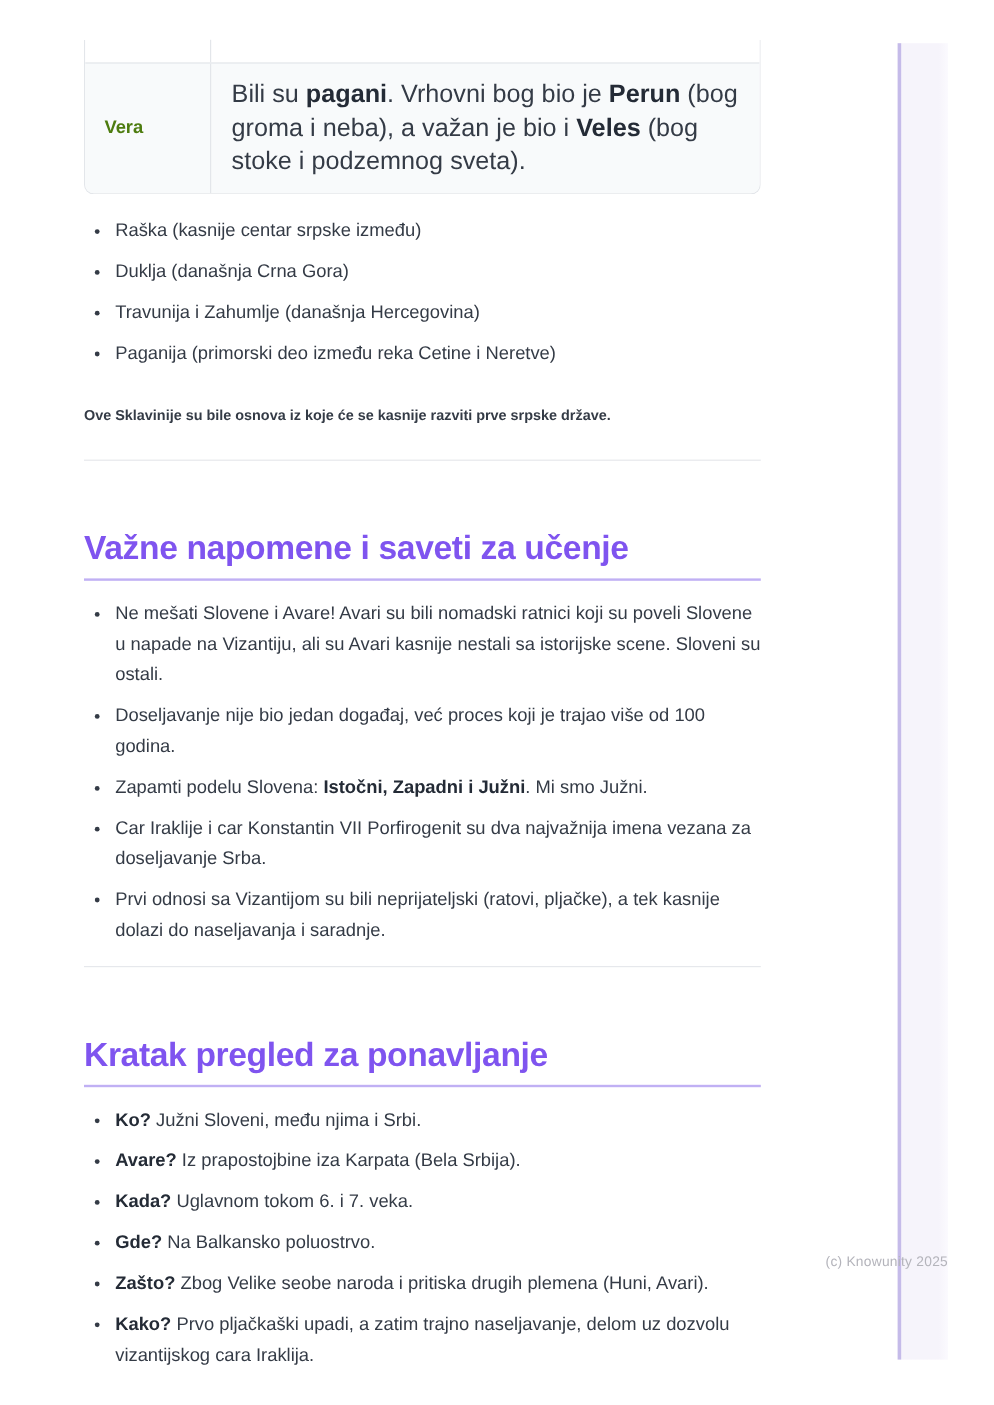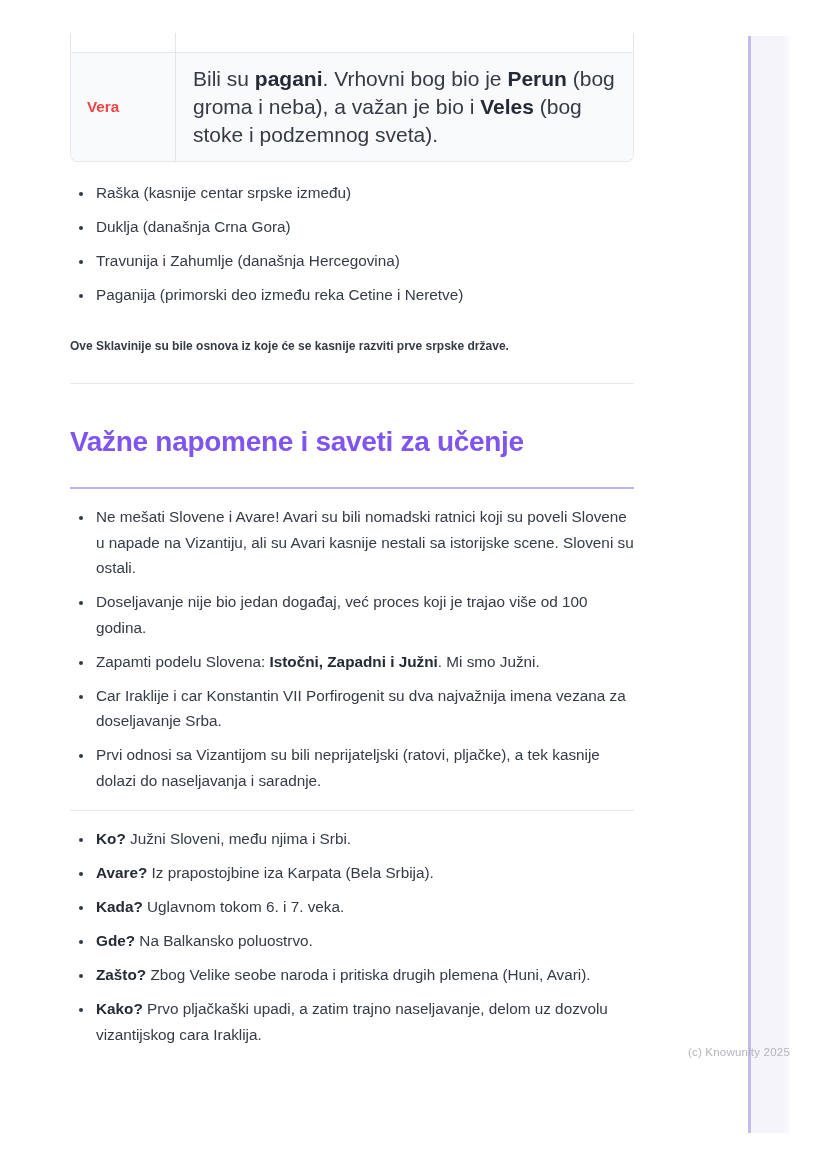--- a/index.html
+++ b/index.html
@@ -28,21 +28,21 @@
   .t-row { display: flex; }
   .t-row.partial { height: 19px; background: #ffffff; }
   .t-row.main { background: #f8fafb; border-top: 1px solid #e3e6ea; }
   .t-cell-label {
     width: 105px;
     border-right: 1px solid #e3e6ea;
     display: flex; align-items: center;
     padding-left: 16px;
     font-weight: 700;
     font-size: 15.3px;
-    color: #ef4444;
+    color: #4d7c0f;
   }
   .t-cell-content {
     flex: 1;
     padding: 12px 18px 12px 17px;
     font-size: 21px;
     line-height: 28px;
     color: #343b46;
   }
   
   .intro-heading {
@@ -71,27 +71,27 @@
     line-height: 25.5px;
     font-weight: bold;
   }
   hr.rule {
     border: none;
     border-top: 1px solid #e6e8ec;
     margin-top: 24px;
   }
   hr.rule.r2 { margin-top: 17px; }
   h2.section-heading {
-    margin-top: 41px;
+    margin-top: 56px;
     font-size: 28px;
     font-weight: 700;
     letter-spacing: -0.3px;
     line-height: 34px;
     color: #7f54ef;
-    padding-bottom: 28px;
+    padding-bottom: 8px;
     border-bottom: 2px solid #c0b0f4;
   }
   ul.bullets.after-heading { margin-top: 15px; }
   b { font-weight: 700; color: #242b36; }
   
   .edge-strip {
     position: absolute;
     left: 748px; top: 36px;
     width: 42px; height: 1097px;
     background: linear-gradient(to right, #f6f4fb 80%, #fbfafe);
@@ -139,20 +139,21 @@
   <ul class="bullets after-heading">
     <li>Ne mešati Slovene i Avare! Avari su bili nomadski ratnici koji su poveli Slovene u napade na Vizantiju, ali su Avari kasnije nestali sa istorijske scene. Sloveni su ostali.</li>
     <li>Doseljavanje nije bio jedan događaj, već proces koji je trajao više od 100 godina.</li>
     <li>Zapamti podelu Slovena: <b>Istočni, Zapadni i Južni</b>. Mi smo Južni.</li>
     <li>Car Iraklije i car Konstantin VII Porfirogenit su dva najvažnija imena vezana za doseljavanje Srba.</li>
     <li>Prvi odnosi sa Vizantijom su bili neprijateljski (ratovi, pljačke), a tek kasnije dolazi do naseljavanja i saradnje.</li>
   </ul>
 
   <hr class="rule r2">
 
+  <h2 class="section-heading">Kratak pregled za ponavljanje</h2>
   <ul class="bullets after-heading">
     <li><b>Ko?</b> Južni Sloveni, među njima i Srbi.</li>
     <li><b>Avare?</b> Iz prapostojbine iza Karpata (Bela Srbija).</li>
     <li><b>Kada?</b> Uglavnom tokom 6. i 7. veka.</li>
     <li><b>Gde?</b> Na Balkansko poluostrvo.</li>
     <li><b>Zašto?</b> Zbog Velike seobe naroda i pritiska drugih plemena (Huni, Avari).</li>
     <li><b>Kako?</b> Prvo pljačkaški upadi, a zatim trajno naseljavanje, delom uz dozvolu vizantijskog cara Iraklija.</li>
   </ul>
 
 </div>

